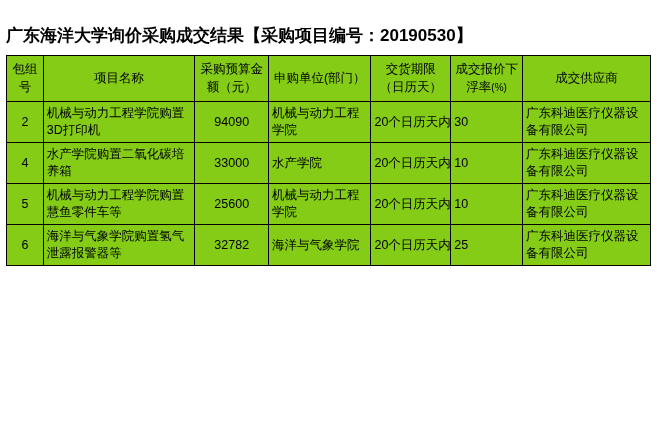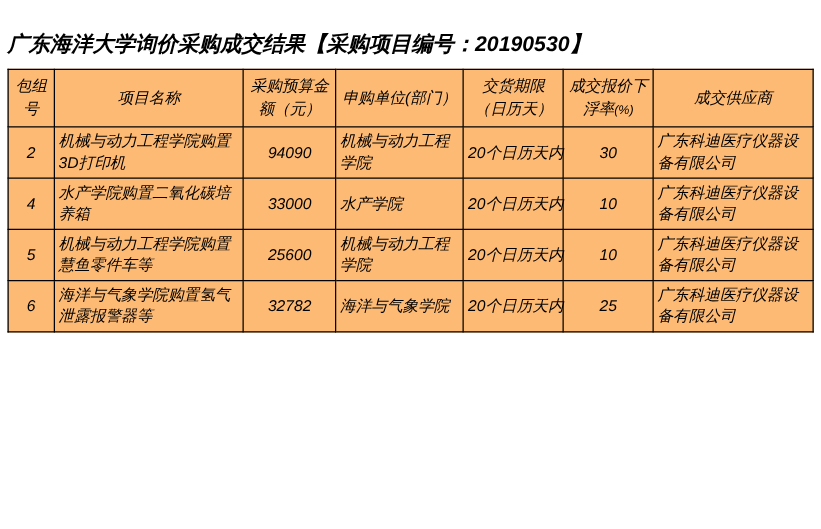--- a/index.html
+++ b/index.html
@@ -12,38 +12,37 @@
     height: 423px;
     font-family: "Liberation Sans", sans-serif;
     color: #000000;
     overflow: hidden;
   }
   .page {
     position: relative;
     width: 657px;
     height: 423px;
     box-sizing: border-box;
-    font-style: italic;
   }
   .doc-title {
     margin: 0;
     padding: 24px 6px 8px 6px;
     font-size: 17px;
     font-weight: bold;
     font-family: "Liberation Sans", sans-serif;
     letter-spacing: 0px;
     white-space: nowrap;
     color: #000;
   }
   table.result-table {
     border-collapse: collapse;
     table-layout: fixed;
     margin: 0 0 0 6px;
     width: 645px;
-    background: #fdba74;
+    background: #84cc16;
   }
   table.result-table th,
   table.result-table td {
     border: 1px solid #000000;
     font-size: 12.5px;
     font-weight: normal;
     font-family: "Liberation Sans", sans-serif;
     padding: 3px 3px;
     vertical-align: middle;
     line-height: 1.35;
@@ -61,21 +60,21 @@
   .col-unit   { width: 100px; }
   .col-term   { width: 78px; }
   .col-rate   { width: 70px; }
   .col-supp   { width: 125px; }
 
   td.c-group  { text-align: center; }
   td.c-name   { text-align: left; padding-left: 5px; }
   td.c-budget { text-align: center; padding-left: 4px; }
   td.c-unit   { }
   td.c-term   { text-align: center; padding-left: 2px; white-space: nowrap; }
-  td.c-rate   { text-align: center; }
+  td.c-rate   { text-align: left; }
   td.c-supp   { text-align: left; padding-left: 4px; }
 
   .rate-sub {
     font-size: 10px;
   }
   .row-tall td { height: 34px; }
 </style>
 </head>
 <body>
 

